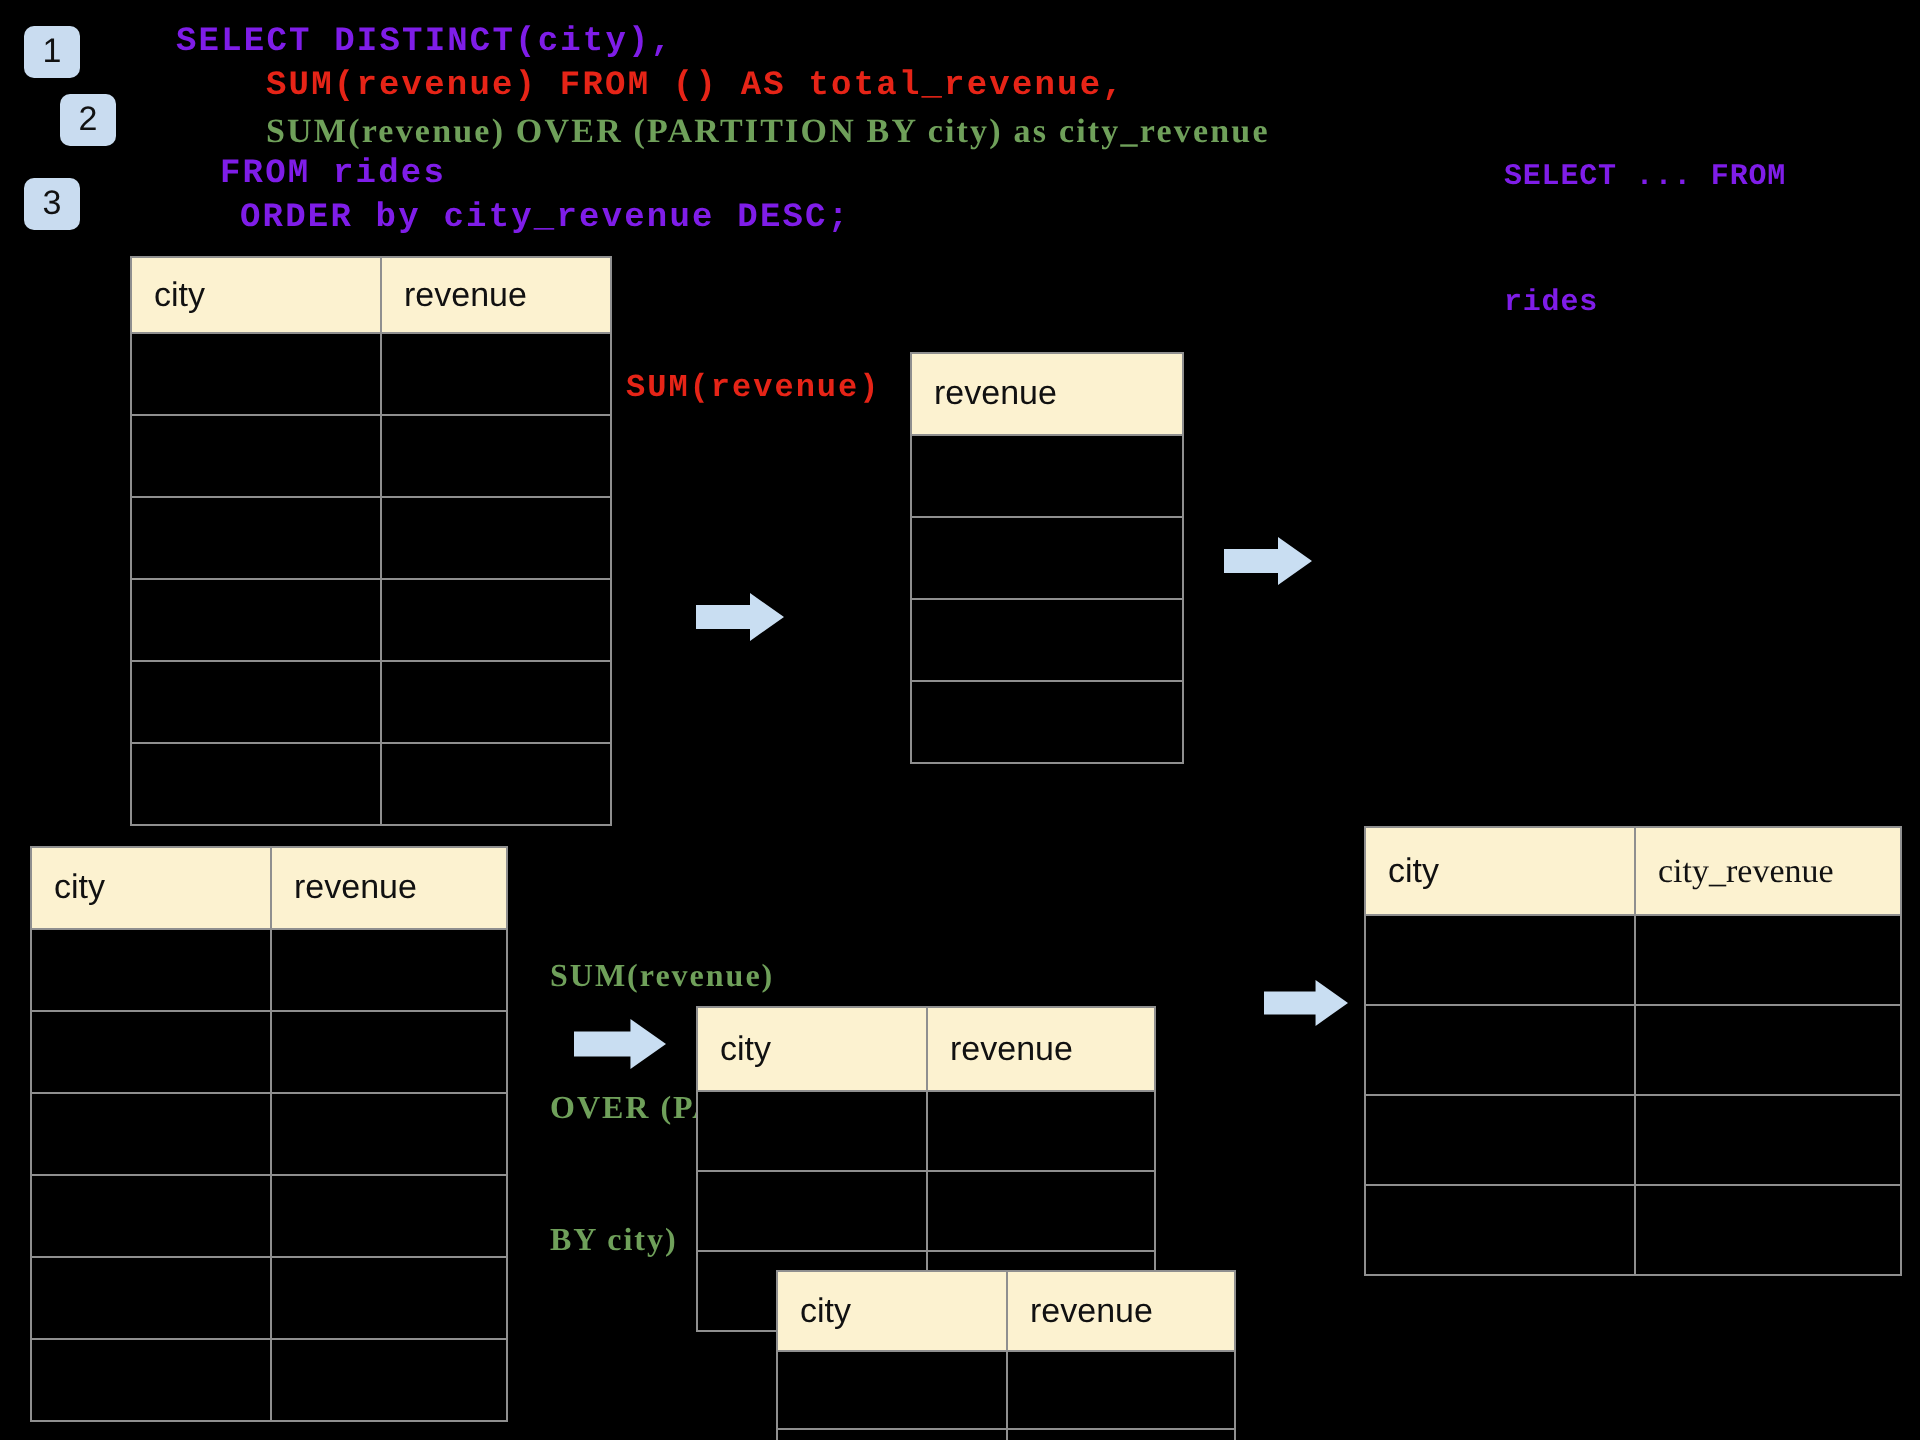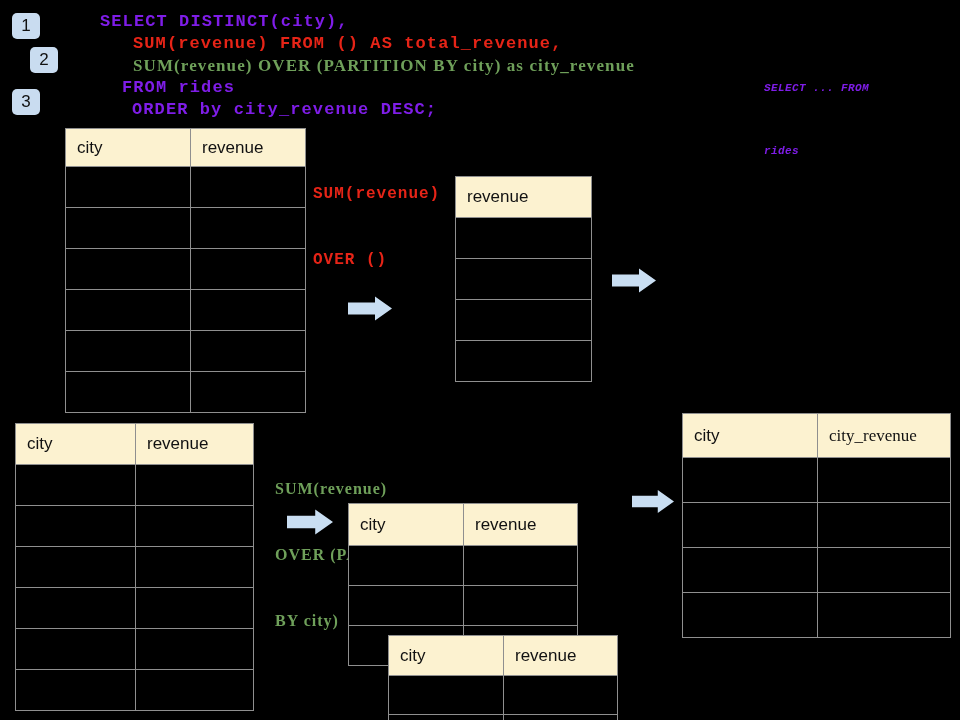--- a/index.html
+++ b/index.html
@@ -12,23 +12,23 @@
     position:relative; background:var(--background); overflow:hidden;
     font-family:"Liberation Sans", sans-serif;
   }
   .abs { position:absolute; }
 
   
   .code {
     font-family:"Liberation Mono","DejaVu Sans Mono",monospace;
     font-weight:bold; font-size:17px; letter-spacing:1.1px; white-space:pre;
   }
-  .code-sm { font-size:11px; letter-spacing:0.4px; line-height:21px;font-style:italic; }
+  .code-sm { font-size:15px; letter-spacing:0.4px; line-height:21px; }
   .lbl { font-size:16px; letter-spacing:1px; line-height:22px; }
-  .purple { color:var(--purple);margin-left:12px; }
+  .purple { color:var(--purple); }
   .red { color:var(--red); }
   .green { color:var(--green);font-family:Liberation Serif, serif; }
 
   
   .badge {
     width:28px; height:26px; background:var(--badge); border-radius:5px;
     color:#111; font-size:17px; display:flex; align-items:center; justify-content:center;
   }
 
   
@@ -76,21 +76,20 @@
 <div class="abs code purple" style="left:110px; top:78px;">FROM rides</div>
 <div class="abs code purple" style="left:120px; top:100px;">ORDER by city_revenue DESC;</div>
 
 <div class="abs code code-sm purple" style="left:752px; top:36px;">
   <div>SELECT ... FROM</div>
   <div>rides</div>
 </div>
 
 <div class="abs code lbl red" style="left:313px; top:139px;">
   <div>SUM(revenue)</div>
-  <div>OVER ()</div>
 </div>
 
 <div class="abs code lbl green" style="left:275px; top:434px;">
   <div>SUM(revenue)</div>
   <div>OVER (PARTITION</div>
   <div>BY city)</div>
 </div>
 
 <table class="abs t1" style="left:65px;  top:128px;">
     <thead>

